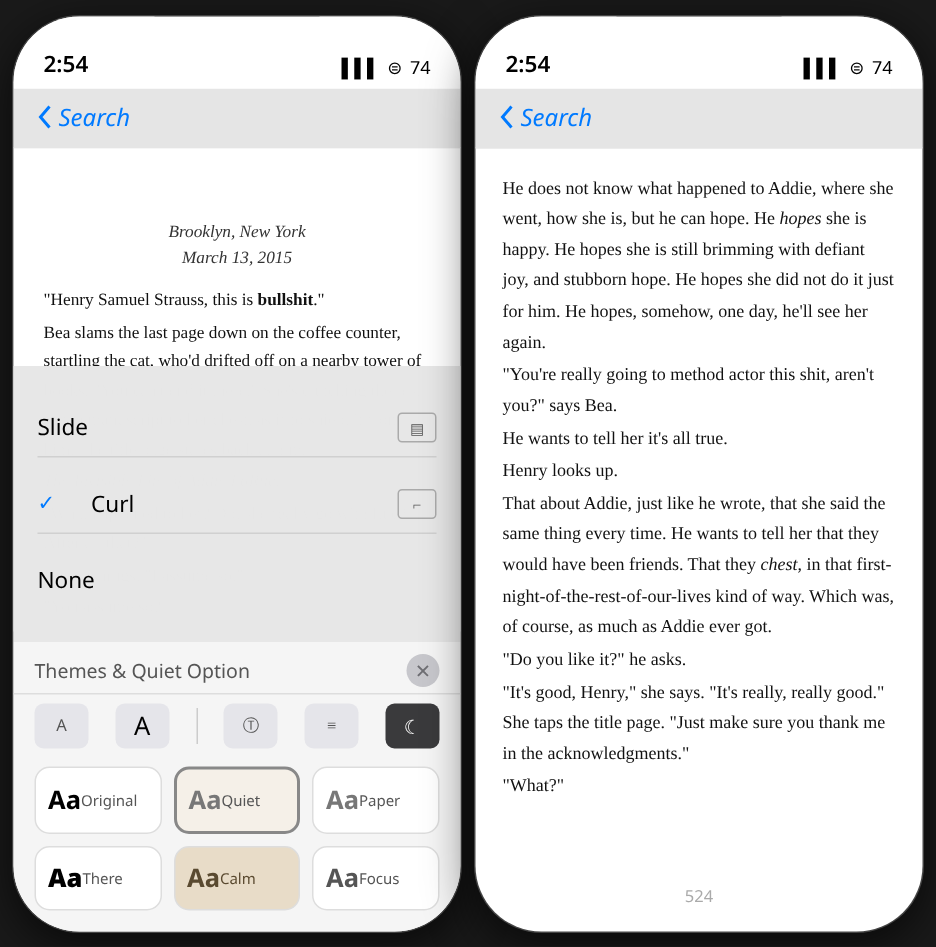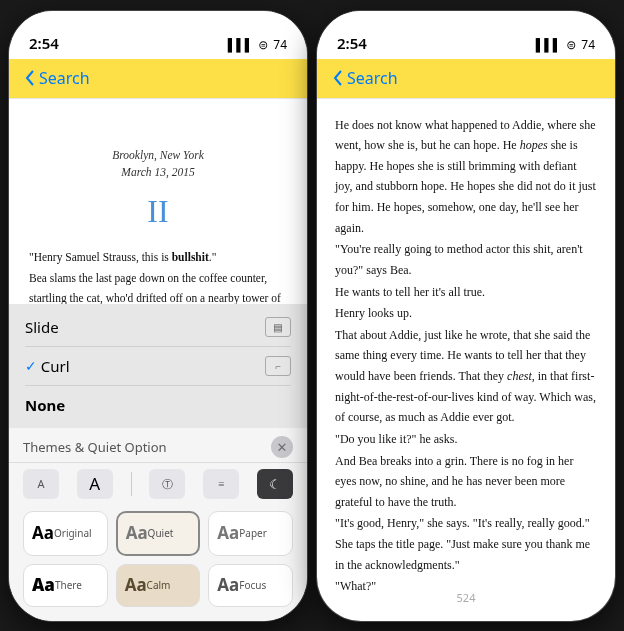--- a/index.html
+++ b/index.html
@@ -60,25 +60,26 @@
       transform: translateX(-50%);
       width: 110px;
       height: 28px;
       background: #000;
       border-radius: 0 0 18px 18px;
     }
 
     
     .nav-bar {
       height: 40px;
-      background: #fde047;
+      background: #e5e5e5;
       display: flex;
       align-items: center;
       padding: 0 16px;
       border-bottom: 1px solid #e5e5e5;
+      font-style: italic;
     }
     .nav-back {
       display: flex;
       align-items: center;
       gap: 4px;
       color: #007aff;
       font-size: 16px;
     }
     .nav-back svg { width: 10px; height: 16px; }
 
@@ -127,35 +128,35 @@
       bottom: 0;
       left: 0;
       right: 0;
       background: rgba(245,245,245,0.97);
       border-radius: 0 0 44px 44px;
     }
 
     
     .animation-row {
       background: rgba(230,230,230,0.95);
-      padding: 4px 16px;
+      padding: 22px 16px;
       display: flex;
       flex-direction: column;
-      gap: 0;
+      gap: 12px;
     }
     .anim-item {
       display: flex;
       align-items: center;
       justify-content: space-between;
       padding: 9px 0;
       border-bottom: 1px solid #d0d0d0;
       font-size: 15px;
       color: #000;
     }
-    .anim-item:last-child { border-bottom: none; font-weight: bold; }
+    .anim-item:last-child { border-bottom: none; }
     .anim-item .check { color: #007aff; font-size: 14px; }
     .anim-item .icon-box {
       width: 26px;
       height: 20px;
       border: 1px solid #aaa;
       border-radius: 3px;
       display: flex;
       align-items: center;
       justify-content: center;
       font-size: 10px;
@@ -297,21 +298,20 @@
         <svg viewBox="0 0 10 16" fill="none" stroke="#007aff" stroke-width="2">
           <polyline points="8,1 2,8 8,15"></polyline>
         </svg>
         <span>Search</span>
       </div>
     </div>
 
     <div class="book-content">
       <div class="book-header">
         <div class="book-location">Brooklyn, New York<br>March 13, 2015</div>
-        <div class="chapter-num">II</div>
       </div>
       <div class="book-text">
         <p>"Henry Samuel Strauss, this is <span class="bold">bullshit</span>."</p>
         <p>Bea slams the last page down on the coffee counter, startling the cat, who'd drifted off on a nearby tower of books. "You can't end it there." She's clutching the rest of the manuscript to her chest, as if to shield it from him. The title page stares back at him.</p>
         <p><span class="italic">The Invisible Life of Addie LaRue.</span></p>
         <p>"What happened to her? Did she really go with Luc? After all that?"</p>
         <p>Henry shrugs. "I assume so."</p>
         <p>"You assume so?"</p>
 
       </div>
@@ -319,21 +319,21 @@
 
     <div class="bottom-panel">
 
       <div class="animation-row">
         <div class="anim-item">
           <span>Slide</span>
           <div class="icon-box">▤</div>
         </div>
         <div class="anim-item">
           <span class="check">✓</span>
-          <span style="flex:1; margin-left:4px;">Curl</span>
+          <span style="flex:1; margin-left:24px;">Curl</span>
           <div class="icon-box">⌐</div>
         </div>
         <div class="anim-item">
           <span>None</span>
         </div>
       </div>
 
       <div class="themes-header">
         <span class="themes-title">Themes &amp; Quiet Option</span>
         <div class="dismiss-btn">✕</div>
@@ -402,21 +402,20 @@
       </div>
     </div>
 
     <div class="reading-content">
       <p>He does not know what happened to Addie, where she went, how she is, but he can hope. He <span class="italic">hopes</span> she is happy. He hopes she is still brimming with defiant joy, and stubborn hope. He hopes she did not do it just for him. He hopes, somehow, one day, he'll see her again.</p>
       <p>"You're really going to method actor this shit, aren't you?" says Bea.</p>
       <p>He wants to tell her it's all true.</p>
       <p>Henry looks up.</p>
       <p>That about Addie, just like he wrote, that she said the same thing every time. He wants to tell her that they would have been friends. That they <span class="italic">chest</span>, in that first-night-of-the-rest-of-our-lives kind of way. Which was, of course, as much as Addie ever got.</p>
       <p>"Do you like it?" he asks.</p>
-      <p>And Bea breaks into a grin. There is no fog in her eyes now, no shine, and he has never been more grateful to have the truth.</p>
       <p>"It's good, Henry," she says. "It's really, really good." She taps the title page. "Just make sure you thank me in the acknowledgments."</p>
       <p>"What?"</p>
 
     </div>
 
     <div class="page-num">524</div>
   </div>
 
 </div>
 

